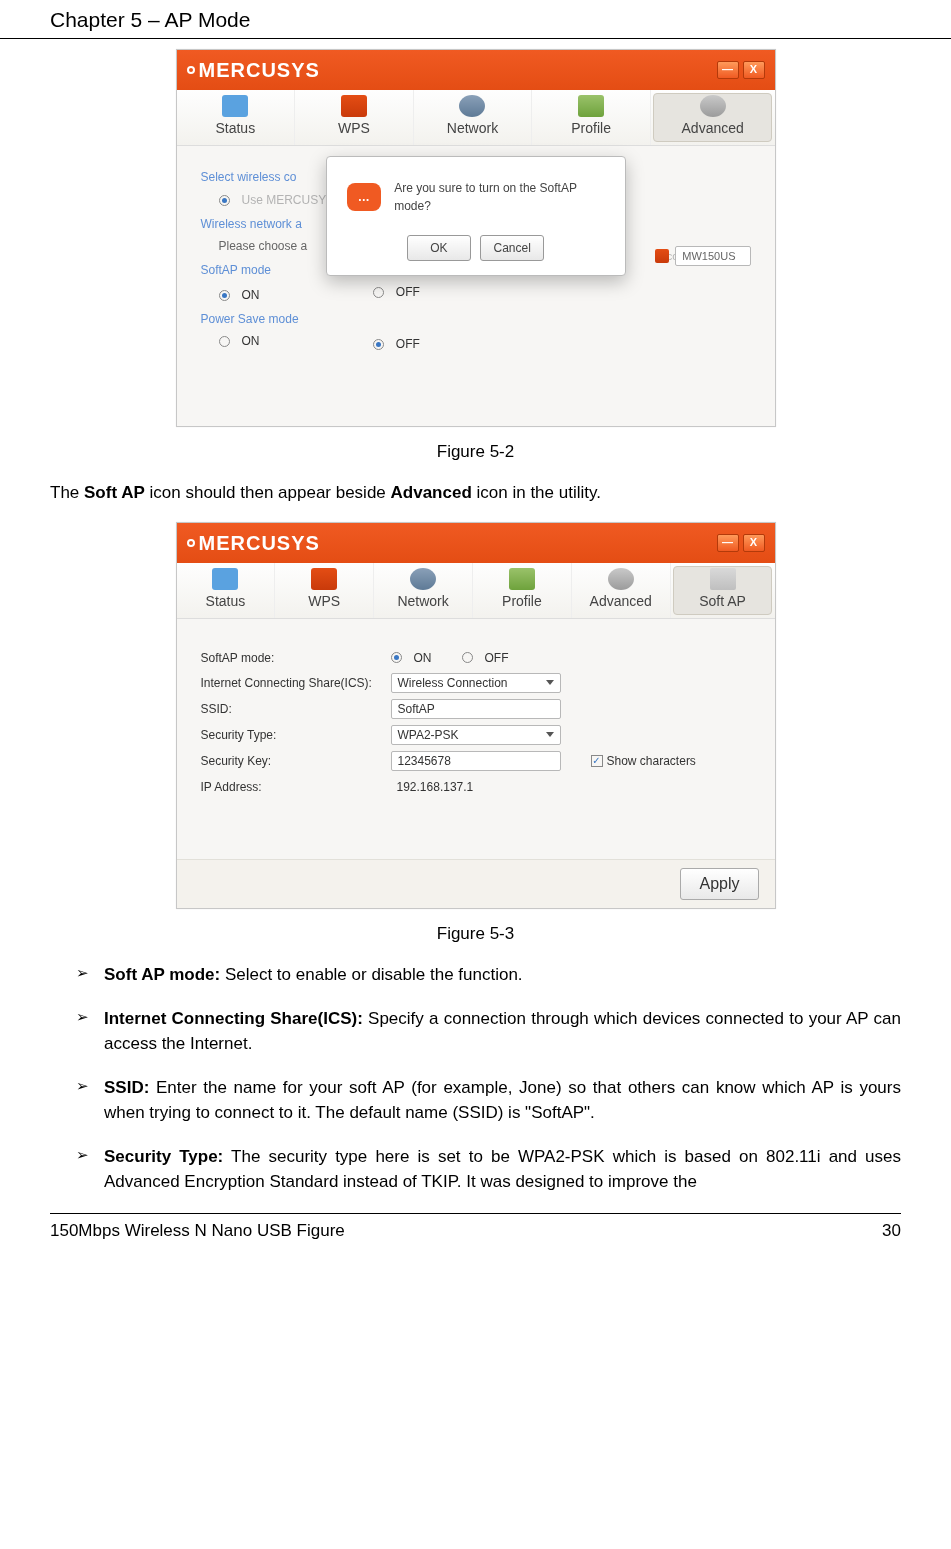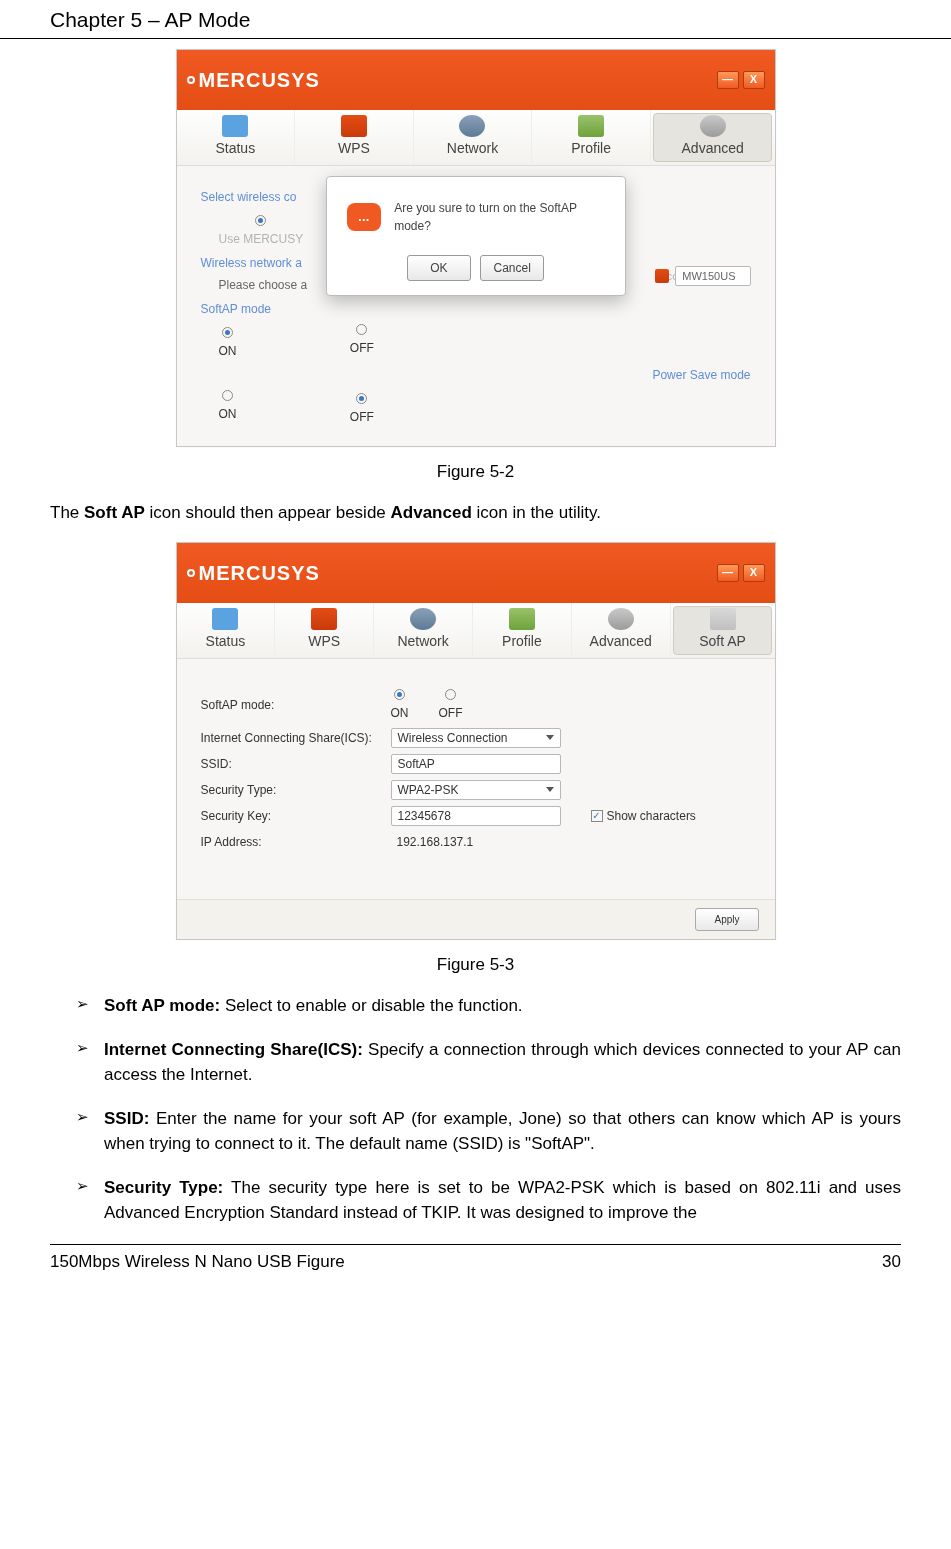--- a/index.html
+++ b/index.html
@@ -37,21 +37,21 @@
   .app-window {
     width: 600px;
     margin: 0 auto;
     border: 1px solid #c7c7c7;
     background: #f7f6f4;
     box-shadow: 0 0 1px rgba(0,0,0,.1);
     font-size: 12px;
     color: #333;
   }
   .titlebar {
-    height: 60px;
+    height: 40px;
     background: linear-gradient(#f05a22,#e44d14);
     display: flex;
     justify-content: space-between;
     align-items: center;
     padding: 0 10px;
   }
   .brand {
     color: #fff;
     font-weight: bold;
     font-size: 20px;
@@ -89,21 +89,21 @@
   .tab.advanced .ticon { background:linear-gradient(#c9c9c9,#9b9b9b);border-radius:50%; }
   .tab.softap .ticon { background:linear-gradient(#d9d9d9,#bfbfbf);border-radius:2px; }
   .tab.active { background:#e6e4df;border:1px solid #cfcbc0;border-radius:4px;margin:3px 2px; }
   .panel {
     padding: 16px 24px 18px;
     min-height: 280px;
     position:relative;
     color:#666;
   }
   .panel .section-label { color:#5e8fd6; font-size:12px; margin:6px 0 4px; }
-  .radiocell { display:inline-flex;align-items:center;gap:4px;color:#333;margin-right:30px;flex-direction:column; }
+  .radiocell { display:inline-flex;align-items:center;gap:12px;color:#333;margin-right:30px; }
   .radiocell .r { width:11px;height:11px;border:1px solid #888;border-radius:50%;display:inline-flex;align-items:center;justify-content:center; }
   .radiocell .r.checked::after { content:"";width:5px;height:5px;background:#3a77c3;border-radius:50%; }
   .indent { padding-left:18px; }
   .faded { color:#b3b3b3; }
 
   
   .modal {
     position:absolute;
     top:10px;
     left:50%;
@@ -131,21 +131,21 @@
   .formrow { display:flex;align-items:center;margin:6px 0;font-size:12px;color:#333; }
   .formrow .lbl { width:190px;color:#333; }
   .formrow .field {
     width:170px;border:1px solid #b8b8b8;border-radius:2px;background:#fff;padding:2px 6px;display:flex;align-items:center;justify-content:space-between;height:20px;
   }
   .formrow .field.readonly { border:none;background:transparent; }
   .formrow .caret { width:0;height:0;border-left:4px solid transparent;border-right:4px solid transparent;border-top:5px solid #555; }
   .check { display:inline-flex;align-items:center;gap:4px;margin-left:30px;color:#333; }
   .check .box { width:12px;height:12px;border:1px solid #888;display:inline-flex;align-items:center;justify-content:center;font-size:10px;color:#3a77c3; }
   .apply-row { text-align:right;padding:8px 16px;border-top:1px solid #e2e0d9;background:#f4f2ed; }
-  .apply-btn { display:inline-block;padding:3px 18px;border:1px solid #aaa;border-radius:3px;background:linear-gradient(#fff,#e9e9e9);font-size:10px;margin-left:12px; }
+  .apply-btn { display:inline-block;padding:3px 18px;border:1px solid #aaa;border-radius:3px;background:linear-gradient(#fff,#e9e9e9);font-size:16px;margin-left:12px; }
 
   .dropdown-rt { position:absolute;right:24px;top:102px;display:flex;align-items:center;gap:6px; }
   .dropdown-rt .icon { width:14px;height:14px;background:linear-gradient(#e44d14,#c93a0a);border-radius:2px; }
   .dropdown-rt .boxfield { border:1px solid #b8b8b8;background:#fff;padding:1px 6px;border-radius:2px;display:flex;align-items:center;gap:8px;font-size:11px;color:#666; }
 
 </style>
 </head>
 <body>
 
 <div class="page-header">
@@ -203,21 +203,21 @@
       <div class="indent">
         <span class="radiocell">
             <span class="r checked"></span>
             <span>ON</span>
           </span>
         <span class="radiocell" style="margin-left:80px;">
             <span class="r"></span>
             <span>OFF</span>
           </span>
       </div>
-      <div class="section-label" style="color:#5e8fd6;text-align:right;">Power Save mode</div>
+      <div class="section-label" style="color:#5e8fd6;">Power Save mode</div>
       <div class="indent">
         <span class="radiocell">
             <span class="r"></span>
             <span>ON</span>
           </span>
         <span class="radiocell" style="margin-left:80px;">
             <span class="r checked"></span>
             <span>OFF</span>
           </span>
       </div>

